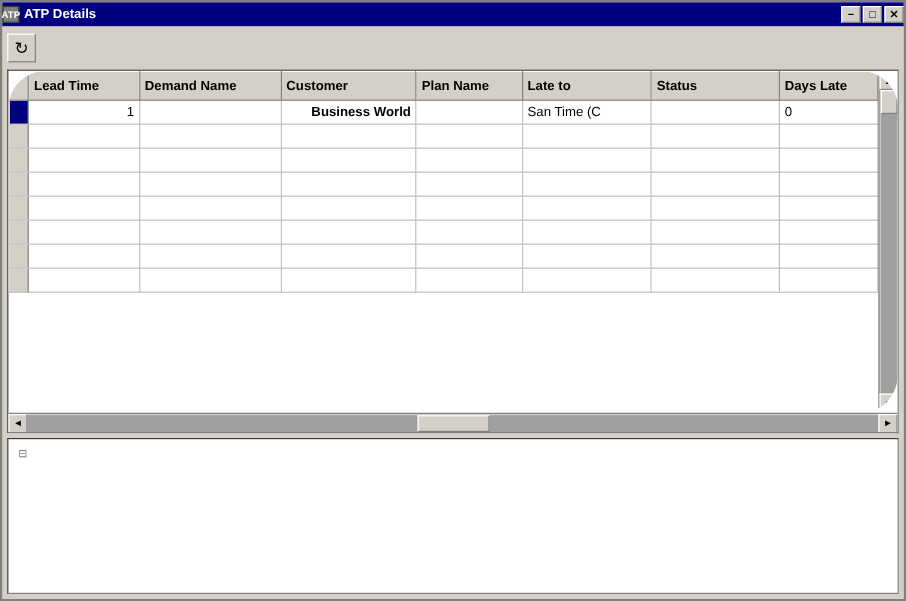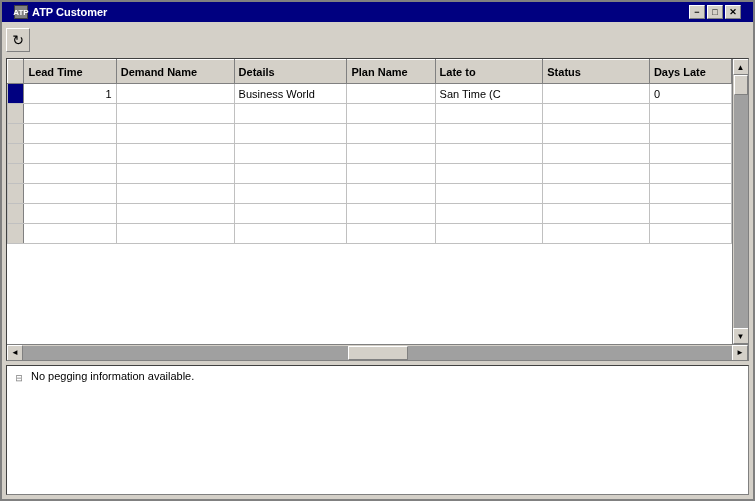--- a/index.html
+++ b/index.html
@@ -15,21 +15,21 @@
       width: 755px;
       height: 501px;
       background: #d4d0c8;
       border: 2px solid #808080;
       display: flex;
       flex-direction: column;
     }
     .title-bar {
       background: #000080;
       color: white;
-      padding: 2px 12px;
+      padding: 2px 0;
       font-size: 11px;
       font-weight: bold;
       display: flex;
       align-items: center;
       justify-content: space-between;
       height: 20px;
       flex-shrink: 0;
     }
     .title-bar-left {
       display: flex;
@@ -238,38 +238,39 @@
       align-items: center;
       justify-content: center;
       font-size: 10px;
     }
     .table-wrapper {
       flex: 1;
       overflow: hidden;
       display: flex;
       flex-direction: column;
       position: relative;
+      border-radius: 31px;
     }
     .table-inner {
       overflow: hidden;
       flex: 1;
       margin-right: 16px;
     }
   </style>
 </head>
 <body>
 
 <div class="window">
 
   <div class="title-bar">
     <div class="title-bar-left">
       <div class="title-icon">
         <span style="font-size:8px; font-weight:bold;">ATP</span>
       </div>
-      <span>ATP Customer</span>
+      <span>ATP Details</span>
     </div>
     <div class="title-buttons">
       <div class="title-btn">−</div>
       <div class="title-btn">□</div>
       <div class="title-btn">✕</div>
     </div>
   </div>
 
   <div class="window-content">
 
@@ -281,34 +282,34 @@
 
     <div class="table-container">
       <div class="table-wrapper">
         <div class="table-inner">
           <table class="data-table">
             <thead>
               <tr>
                 <th class="col-sel"></th>
                 <th class="col-lead">Lead Time</th>
                 <th class="col-demand">Demand Name</th>
-                <th class="col-customer">Details</th>
+                <th class="col-customer">Customer</th>
                 <th class="col-plan">Plan Name</th>
                 <th class="col-ship">Late to</th>
                 <th class="col-status">Status</th>
                 <th class="col-days">Days Late</th>
 
               </tr>
             </thead>
             <tbody id="table-body">
             <tr>
                   <td style="width: 16px; background: rgb(0, 0, 128); border-right: 1px solid rgb(128, 128, 128); padding: 0px;"></td>
                   <td style="text-align: right;">1</td>
                   <td></td>
-                  <td style="font-weight: normal;">Business World</td>
+                  <td style="font-weight: bold; text-align: right;">Business World</td>
                   <td></td>
                   <td>San Time (C</td>
                   <td></td>
                   <td>0</td>
                 </tr>
                 <tr>
                   <td style="width: 16px; background: rgb(212, 208, 200); border-right: 1px solid rgb(128, 128, 128); padding: 0px;"></td>
                   <td></td>
                   <td></td>
                   <td></td>
@@ -396,16 +397,15 @@
           <div class="h-scroll-thumb"></div>
         </div>
         <div class="h-scroll-btn">►</div>
       </div>
     </div>
 
     <div class="pegging-panel">
       <div class="pegging-icon">
         <span style="font-size:9px; color:#808080;">⊟</span>
       </div>
-      <span>No pegging information available.</span>
     </div>
   </div>
 </div>
 
 </body></html>

